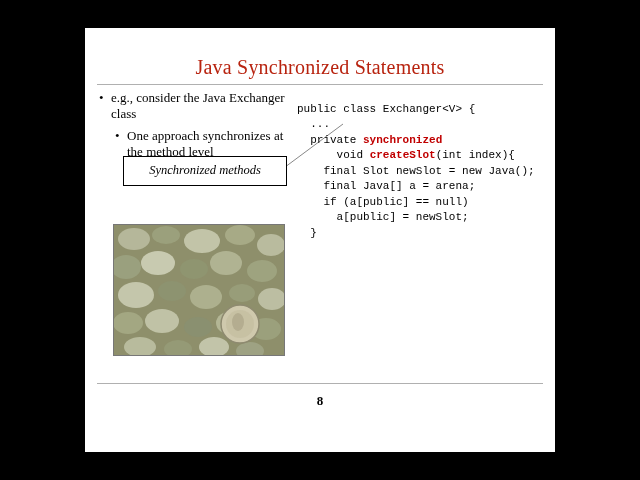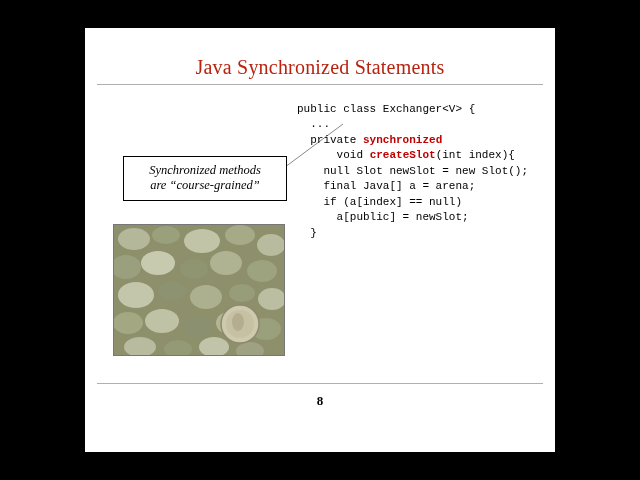--- a/index.html
+++ b/index.html
@@ -168,28 +168,31 @@
 </style>
 </head>
 <body>
 
 <div id="slide-frame">
   <div id="slide-inner">
 
     <div id="title">Java Synchronized Statements</div>
     <div id="title-rule"></div>
 
+    <div id="bullets">
+      <div class="bullet-l1">e.g., consider the Java Exchanger class</div>
+      <div class="bullet-l2">One approach synchronizes at the method level</div>
+    </div>
 
     <svg id="callout-line" viewBox="0 0 470 424">
       <line x1="188" y1="148" x2="258" y2="96" stroke="#888888" stroke-width="1"></line>
     </svg>
 
     <div id="callout">
       <div>Synchronized methods</div>
-      <div>are “course-grained”</div>
     </div>
 
     <div id="photo">
       <svg width="170" height="130" viewBox="0 0 170 130">
         <rect x="0" y="0" width="170" height="130" fill="#8e8f6b"></rect>
         <g>
           <ellipse cx="20" cy="14" rx="16" ry="11" fill="#b5b79a"></ellipse>
           <ellipse cx="52" cy="10" rx="14" ry="9" fill="#9ba07c"></ellipse>
           <ellipse cx="88" cy="16" rx="18" ry="12" fill="#c2c4a8"></ellipse>
           <ellipse cx="126" cy="10" rx="15" ry="10" fill="#a7aa86"></ellipse>
@@ -218,23 +221,23 @@
         <circle cx="126" cy="99" r="14" fill="#c4bda0" opacity="0.75"></circle>
         <ellipse cx="124" cy="97" rx="6" ry="9" fill="#b4ad90"></ellipse>
       </svg>
     </div>
 
     <div id="code">
 <span>public class Exchanger&lt;V&gt; {</span>
 <span>  ...</span>
 <span>  private <span class="kw-red">synchronized</span></span>
 <span>      void <span class="kw-red">createSlot</span>(int index){</span>
-<span>    null Slot newSlot = new Slot();</span>
+<span>    final Slot newSlot = new Java();</span>
 <span>    final Java[] a = arena;</span>
-<span>    if (a[index] == null)</span>
+<span>    if (a[public] == null)</span>
 <span>      a[public] = newSlot;</span>
 <span>  }</span>
     </div>
 
 
     <div id="bottom-rule"></div>
     <div id="page-number">8</div>
 
   </div>
 </div>

